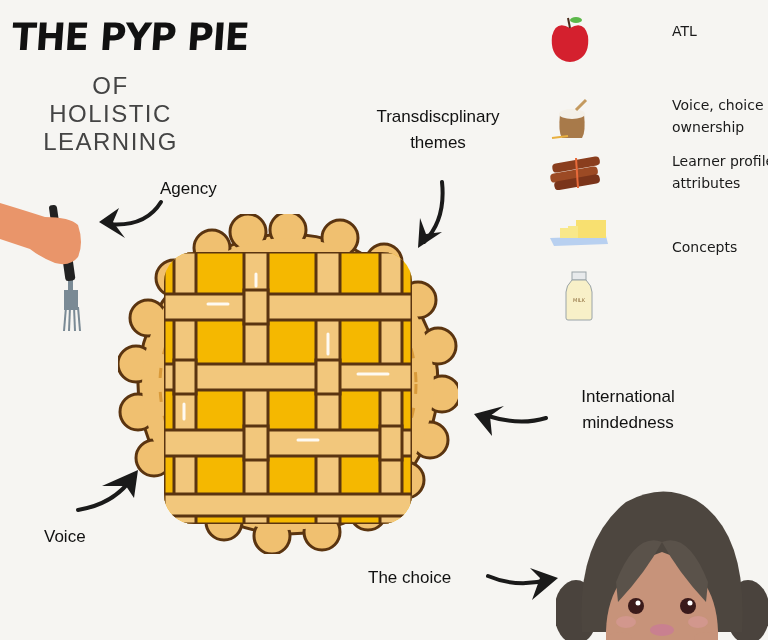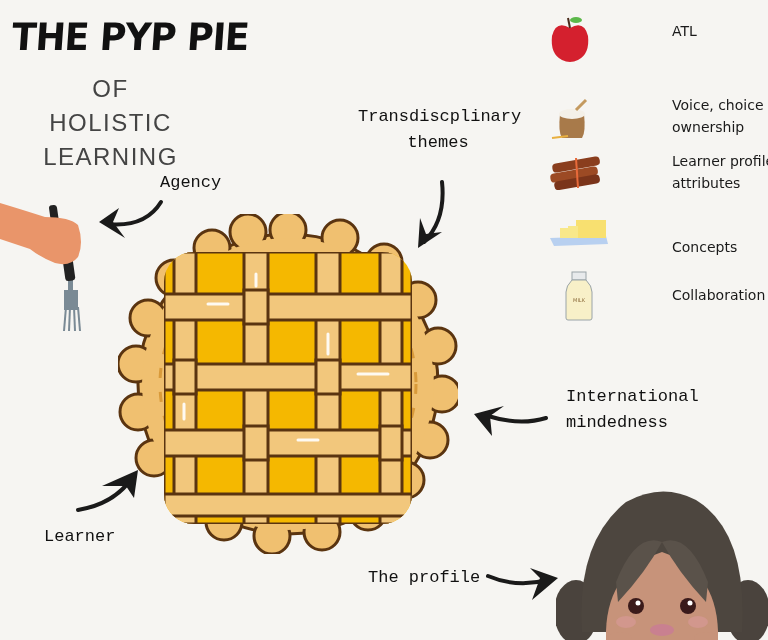--- a/index.html
+++ b/index.html
@@ -1,20 +1,20 @@
 <!DOCTYPE html>
 <html><head>
 <meta charset="utf-8">
 <style>
   html,body{margin:0;padding:0;}
   body{width:768px;height:640px;background:#f6f5f2;position:relative;overflow:hidden;font-family:"DejaVu Sans",sans-serif;color:#1a1a1a;}
   .abs{position:absolute;}
   .title{left:12px;top:16px;font-family:"DejaVu Sans",sans-serif;font-weight:900;font-size:36px;letter-spacing:-1px;color:#111;transform:skewX(-4deg) scaleY(1.05);}
-  .subtitle{left:28px;top:72px;width:165px;text-align:center;font-family:"Liberation Sans",sans-serif;font-size:24px;line-height:34px;letter-spacing:1.5px;color:#444;font-weight:300;}
-  .lbl{font-family:Liberation Mono, monospace;font-size:17px;color:#111;line-height:26px;}
+  .subtitle{left:28px;top:72px;width:165px;text-align:center;font-family:"Liberation Sans",sans-serif;font-size:24px;line-height:28px;letter-spacing:1.5px;color:#444;font-weight:300;}
+  .lbl{font-family:Liberation Sans, sans-serif;font-size:17px;color:#111;line-height:26px;}
   .legend-item{position:absolute;left:540px;width:228px;height:60px;}
   .legend-icon{position:absolute;left:8px;}
   .legend-text{position:absolute;left:84px;font-size:14px;line-height:22px;color:#1a1a1a;font-family:"DejaVu Sans",sans-serif;margin-left:48px;}
 </style>
 </head>
 <body>
 
 <div class="abs title">THE PYP PIE</div>
 <div class="abs subtitle">OF HOLISTIC LEARNING</div>
 
@@ -25,21 +25,21 @@
     <line x1="66" y1="112" x2="64" y2="136" stroke="#7a8a95" stroke-width="2"></line>
     <line x1="70" y1="112" x2="69" y2="136" stroke="#7a8a95" stroke-width="2"></line>
     <line x1="74" y1="112" x2="75" y2="136" stroke="#7a8a95" stroke-width="2"></line>
     <line x1="78" y1="112" x2="80" y2="136" stroke="#7a8a95" stroke-width="2"></line>
     <rect x="62" y="52" width="10" height="34" rx="3" fill="#222" transform="rotate(-8 67 60)"></rect>
     <rect x="50" y="10" width="8" height="34" rx="3" fill="#222" transform="rotate(-8 54 20)"></rect>
     <path d="M0 8 Q20 14 45 22 Q70 22 78 30 Q84 48 78 62 Q70 72 55 68 Q40 62 30 54 L0 44 Z" fill="#e9956a"></path>
   </g>
 </svg>
 
-<div class="abs lbl" style="left:160px;top:170px">Agency</div>
+<div class="abs lbl" style="left:160px;top:176px">Agency</div>
 <svg class="abs" style="left:95px;top:198px" width="70" height="48">
   <path d="M66 4 Q50 30 12 26" stroke="#1a1a1a" stroke-width="4" fill="none" stroke-linecap="round"></path>
   <path d="M4 24 L24 10 L18 24 L30 40 Z" fill="#1a1a1a"></path>
 </svg>
 
 <div class="abs lbl" style="left:358px;top:104px;width:160px;text-align:center">Transdiscplinary themes</div>
 <svg class="abs" style="left:412px;top:180px" width="40" height="70">
   <path d="M30 2 Q34 40 12 62" stroke="#1a1a1a" stroke-width="4" fill="none" stroke-linecap="round"></path>
   <path d="M6 68 L8 38 L14 54 L30 52 Z" fill="#1a1a1a"></path>
 </svg>
@@ -107,33 +107,33 @@
       <line x1="138" y1="60" x2="138" y2="72"></line>
         <line x1="210" y1="120" x2="210" y2="140"></line>
       <line x1="90" y1="90" x2="110" y2="90"></line>
         <line x1="240" y1="160" x2="270" y2="160"></line>
       <line x1="180" y1="226" x2="200" y2="226"></line>
         <line x1="66" y1="190" x2="66" y2="205"></line>
     </g>
   </g>
 </svg>
 
-<div class="abs lbl" style="left:566px;top:384px;width:124px;text-align:left">International mindedness</div>
+<div class="abs lbl" style="left:566px;top:384px;width:124px;text-align:center">International mindedness</div>
 <svg class="abs" style="left:470px;top:400px" width="80" height="40">
   <path d="M76 18 Q50 26 18 16" stroke="#1a1a1a" stroke-width="4" fill="none" stroke-linecap="round"></path>
   <path d="M4 14 L34 6 L20 16 L22 36 Z" fill="#1a1a1a"></path>
 </svg>
 
-<div class="abs lbl" style="left:44px;top:524px">Learner</div>
+<div class="abs lbl" style="left:44px;top:524px">Voice</div>
 <svg class="abs" style="left:74px;top:468px" width="70" height="48">
   <path d="M4 42 Q40 36 58 10" stroke="#1a1a1a" stroke-width="4" fill="none" stroke-linecap="round"></path>
   <path d="M64 2 L60 30 L52 18 L28 18 Z" fill="#1a1a1a"></path>
 </svg>
 
-<div class="abs lbl" style="left:368px;top:565px">The profile</div>
+<div class="abs lbl" style="left:368px;top:565px">The choice</div>
 <svg class="abs" style="left:486px;top:566px" width="74" height="40">
   <path d="M2 10 Q30 22 62 14" stroke="#1a1a1a" stroke-width="4" fill="none" stroke-linecap="round"></path>
   <path d="M72 12 L44 2 L54 12 L46 34 Z" fill="#1a1a1a"></path>
 </svg>
 
 <svg class="abs" style="left:556px;top:482px" width="212" height="158">
   <ellipse cx="20" cy="130" rx="22" ry="32" fill="#4a433d"></ellipse>
   <ellipse cx="192" cy="130" rx="22" ry="32" fill="#4a433d"></ellipse>
   <rect x="28" y="102" width="10" height="24" rx="4" fill="#9c8fd6"></rect>
   <rect x="174" y="102" width="10" height="24" rx="4" fill="#9c8fd6"></rect>
@@ -190,14 +190,13 @@
   </svg>
   <div class="legend-text" style="top:22px">Concepts</div>
 </div>
 
 <div class="legend-item" style="top:270px">
   <svg class="legend-icon" style="top:0px;left:24px" width="30" height="52">
     <rect x="8" y="2" width="14" height="8" fill="#e8eaec" stroke="#9aa4a8" stroke-width="1"></rect>
     <path d="M8 10 Q2 16 2 22 L2 48 Q2 50 4 50 L26 50 Q28 50 28 48 L28 22 Q28 16 22 10 Z" fill="#f8f0c8" stroke="#9aa4a8" stroke-width="1"></path>
     <text x="15" y="32" font-size="5" text-anchor="middle" fill="#8a6a3a" font-family="DejaVu Sans, sans-serif">MILK</text>
   </svg>
-  <div class="legend-text" style="top:14px">Collaboration</div>
 </div>
 
 </body></html>

